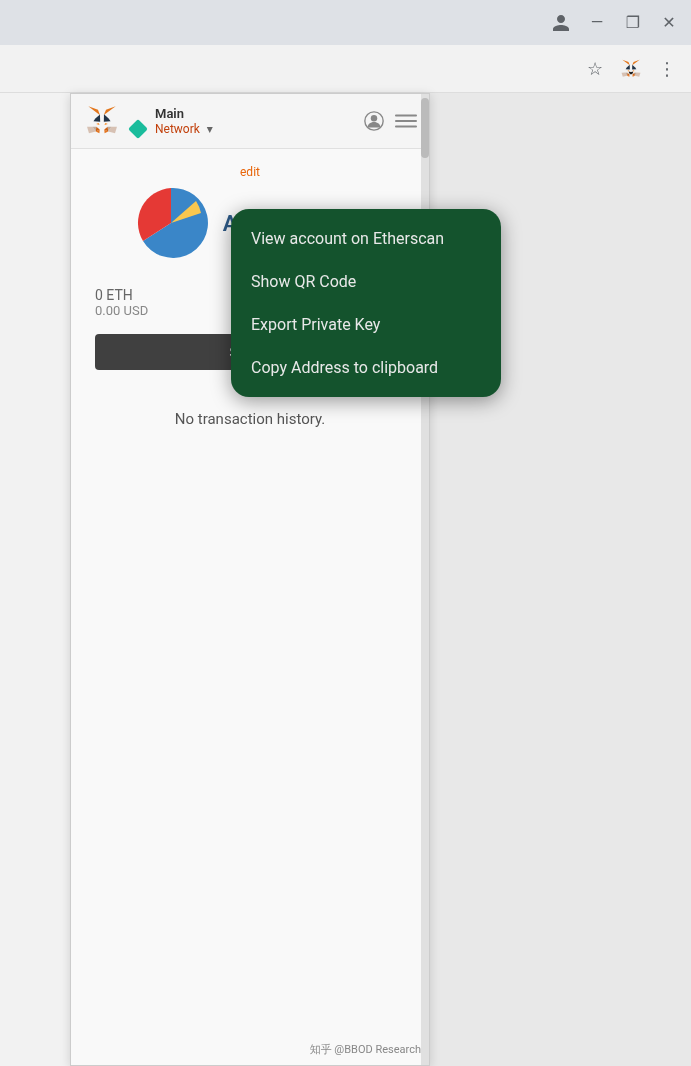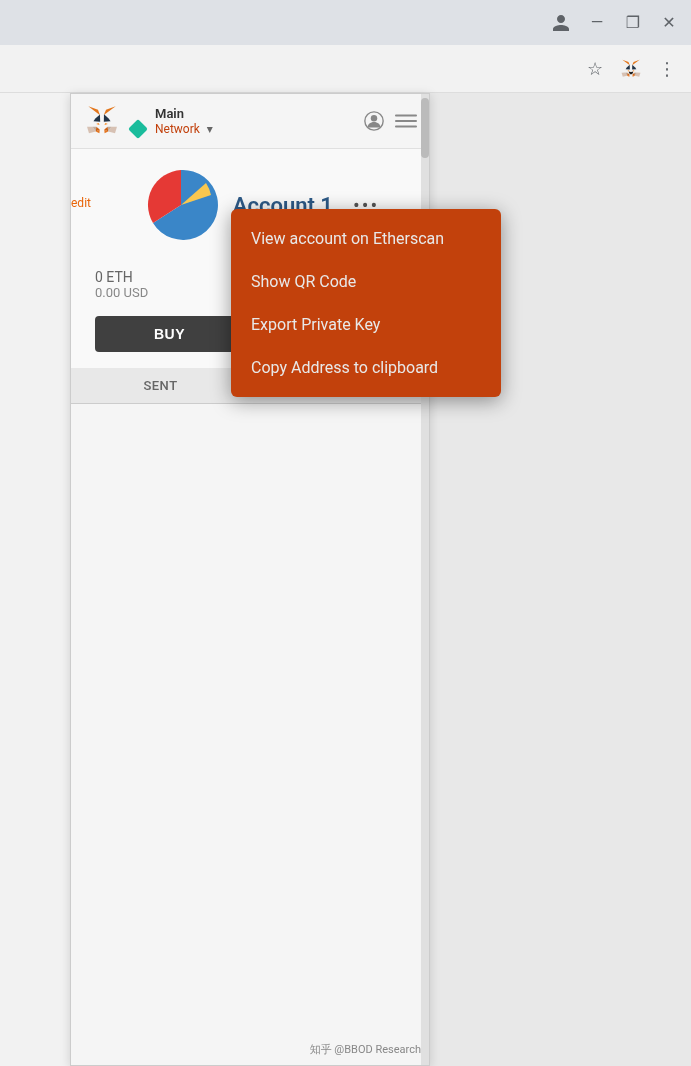--- a/index.html
+++ b/index.html
@@ -123,22 +123,23 @@
     .ext-header-btn {
       cursor: pointer;
       color: #666;
       font-size: 20px;
       display: flex;
       align-items: center;
     }
 
     
     .account-area {
-      padding: 16px 0 8px;
-      display: flex;
+      padding: 16px 20px 8px;
+      display: flex;
+      flex-direction: column;
       align-items: flex-end;
       position: relative;
       background: #f9f9f9;
     }
 
     .edit-link {
       color: #e8650a;
       font-size: 12px;
       cursor: pointer;
       align-self: center;
@@ -175,22 +176,22 @@
       color: #555;
       letter-spacing: 2px;
     }
 
     
     .dropdown-menu {
       position: absolute;
       top: 60px;
       left: 160px;
       width: 270px;
-      background: #c2410c;
-      border-radius: 6px;
+      background: #14532d;
+      border-radius: 18px;
       z-index: 100;
       padding: 8px 0;
       box-shadow: 0 4px 20px rgba(0,0,0,0.4);
     }
 
     .dropdown-item {
       padding: 12px 20px;
       color: #e8e8e8;
       font-size: 16px;
       cursor: pointer;
@@ -449,29 +450,27 @@
           <span>0</span>
           <span>ETH</span>
         </div>
         <div class="balance-usd">
           <span>0.00</span>
           <span>USD</span>
         </div>
       </div>
 
       <div class="action-buttons">
-        <button class="action-btn btn-buy">BUY</button>
         <button class="action-btn btn-send">SEND</button>
       </div>
 
-      <div class="tab-bar">
-        <div class="tab-item">SENT</div>
-        <div class="tab-item">TOKENS</div>
-      </div>
-
+
+      <div class="tx-area">
+        <span class="no-tx-text">No transaction history.</span>
+      </div>
 
       <div class="scroll-track">
         <div class="scroll-thumb"></div>
       </div>
 
       <div class="watermark">知乎 @BBOD Research</div>
 
     </div>
 
     <div style="flex:1; background:#e8e8e8;"></div>

